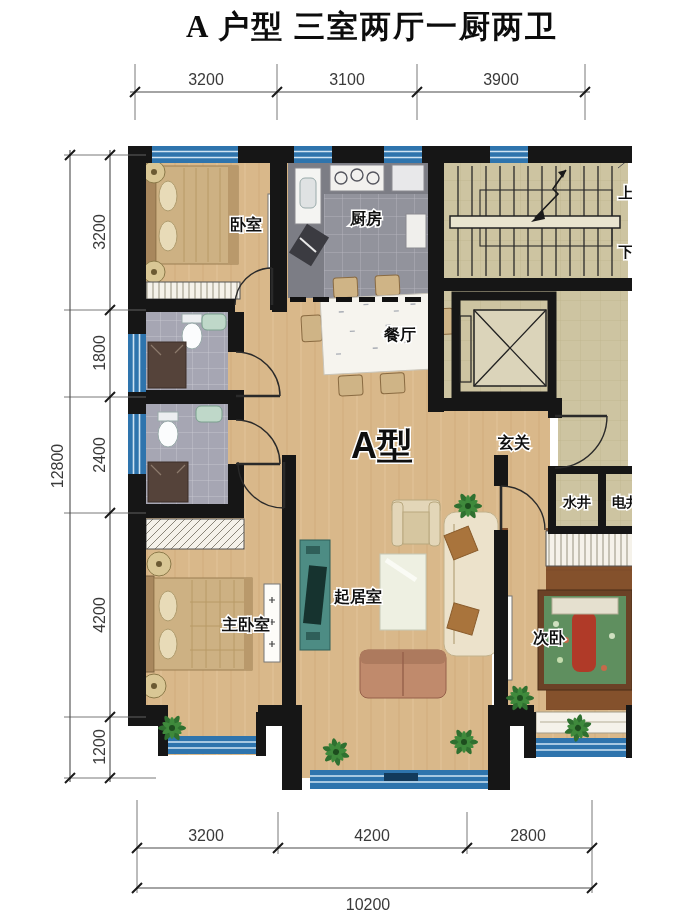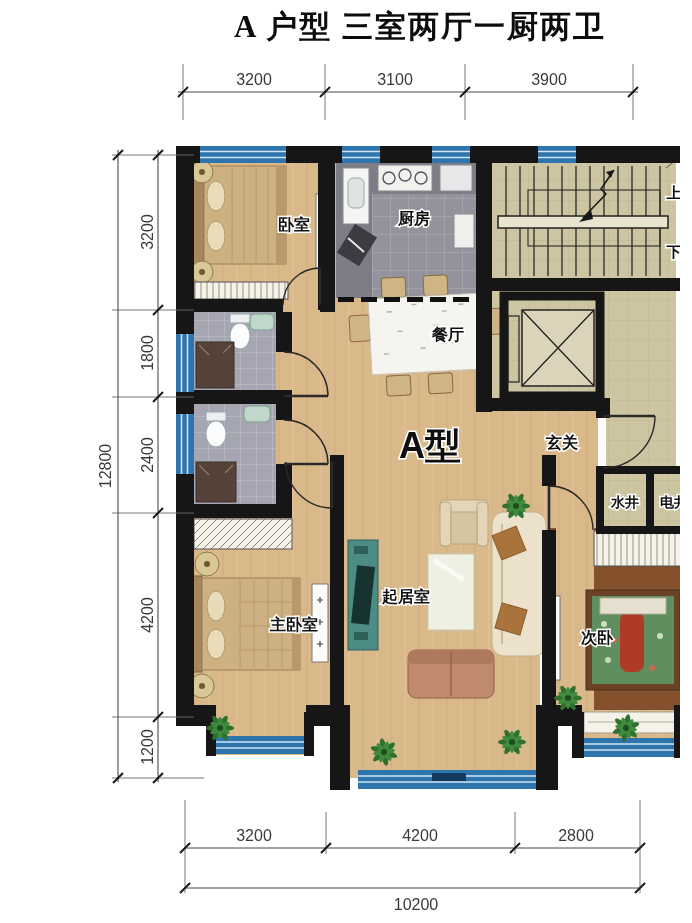--- a/index.html
+++ b/index.html
@@ -1,17 +1,17 @@
 <!DOCTYPE html>
 <html><head>
 <meta charset="utf-8">
 <style>
   html,body{margin:0;padding:0;background:#ffffff;}
   #stage{position:relative;width:632px;height:923px;background:#fff;overflow:hidden;
-         font-family:"Liberation Sans",sans-serif;padding-left:48px;}
+         font-family:"Liberation Sans",sans-serif;}
   svg{display:block;}
   .w{fill:#161616;}
   .dimline{stroke:#4a4a4a;stroke-width:1.1;fill:none;}
   .extline{stroke:#6a6a6a;stroke-width:0.9;fill:none;}
   .tick{stroke:#1a1a1a;stroke-width:2;fill:none;}
   .t-dim{font-family:"Liberation Sans",sans-serif;font-size:16px;fill:#3a3a3a;text-anchor:middle;}
   .t-title{font-family:"Liberation Serif",serif;font-size:31px;font-weight:bold;fill:#0c0c0c;
            text-anchor:middle;letter-spacing:2px;}
   .t-room{font-family:"Liberation Sans",sans-serif;font-size:16px;font-weight:bold;fill:#0f0f0f;
           text-anchor:middle;stroke:#ffffff;stroke-width:3px;paint-order:stroke;}

